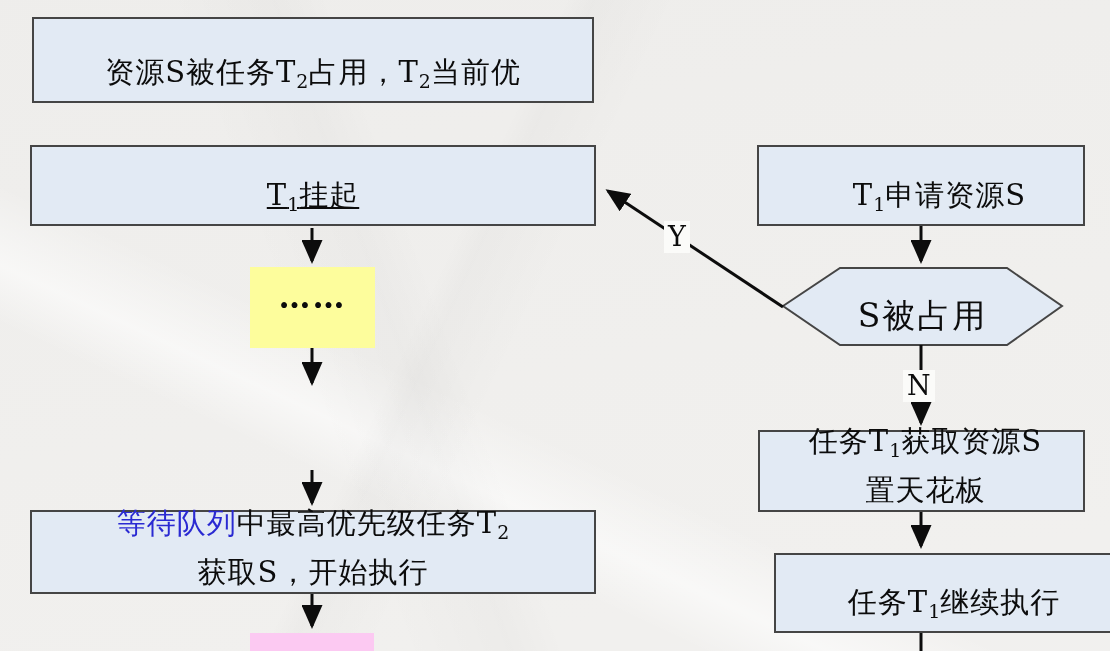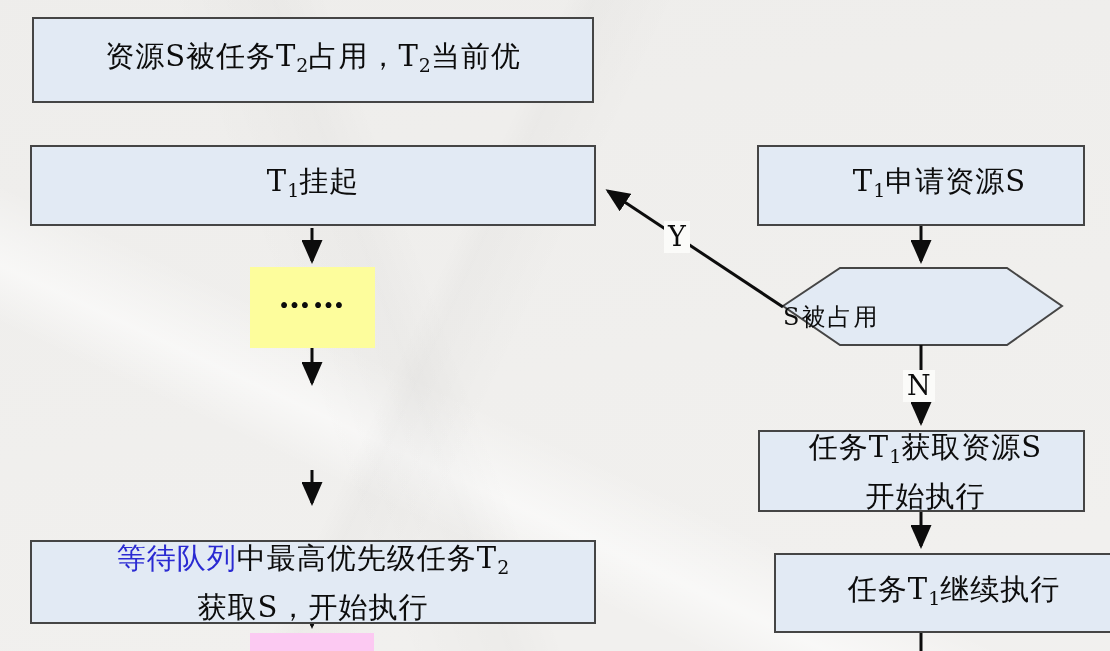--- a/index.html
+++ b/index.html
@@ -19,47 +19,47 @@
       linear-gradient(25deg, transparent 28%, rgba(255,255,255,0.55) 33%, transparent 40%),
       linear-gradient(170deg, rgba(0,0,0,0.012), rgba(255,255,255,0.03));
   }
   .layer { position:absolute; left:0; top:0; width:1110px; height:651px; }
   .node {
     position:absolute;
     background:#e2eaf4;
     border:2px solid #454545;
     box-sizing:border-box;
     display:flex; flex-direction:column;
-    justify-content:center; align-items:center;
+    justify-content:flex-end; align-items:center;
     text-align:center;
     font-size:29px; line-height:40px;
     letter-spacing:1px;
   }
   .box1 { left:32px;  top:17px;  width:562px; height:86px; }
-  .box2 { left:30px;  top:145px; width:566px; height:81px; }
+  .box2 { left:30px;  top:145px; width:566px; height:81px;text-decoration:underline; }
   .box3 { left:30px;  top:390px; width:566px; height:80px; }
-  .box4 { left:30px;  top:540px; width:566px; height:84px; }
+  .box4 { left:30px;  top:510px; width:566px; height:84px; }
   .boxR1{ left:757px; top:145px; width:328px; height:81px;padding-left:37px; }
   .boxR2{ left:758px; top:430px; width:327px; height:82px;padding-left:8px; }
   .boxR3{ left:774px; top:553px; width:360px; height:80px; }
   .yellow {
     position:absolute; left:250px; top:267px; width:125px; height:81px;
     background:#fdfd9c; border:none;
     display:flex; justify-content:center; align-items:center;
     font-size:32px; font-weight:bold; letter-spacing:2px;
   }
   .yellow .dots { transform:translateY(-11px); }
   .pink {
     position:absolute; left:250px; top:633px; width:124px; height:28px;
     background:#fcc9f2;
   }
   .hex-label {
     position:absolute; left:783px; top:268px; width:279px; height:97px;
-    display:flex; align-items:center;
-    font-size:24px; letter-spacing:2px;
+    display:flex; justify-content:center; align-items:center;
+    font-size:33px; letter-spacing:2px;
   }
   .sb { font-size:19px; vertical-align:-6px; letter-spacing:0; }
   .kw { color:#2a2ad2; }
   .branch {
     position:absolute;
     background:#fbfbf9;
     font-size:27px; line-height:30px;
     padding:1px 4px;
   }
   .y-label { left:664px; top:221px; }
@@ -126,21 +126,21 @@
 
   <div class="hex-label">
     <span>S被占用</span>
   </div>
 
   <div class="node boxR2">
     <div>
       <span>任务T</span><span class="sb">1</span><span>获取资源S</span>
     </div>
     <div>
-      <span>开始执行</span>
+      <span>置天花板</span>
     </div>
   </div>
 
   <div class="node boxR3">
     <div>
       <span>任务T</span><span class="sb">1</span><span>继续执行</span>
     </div>
   </div>
 
   <div class="branch y-label">Y</div>

